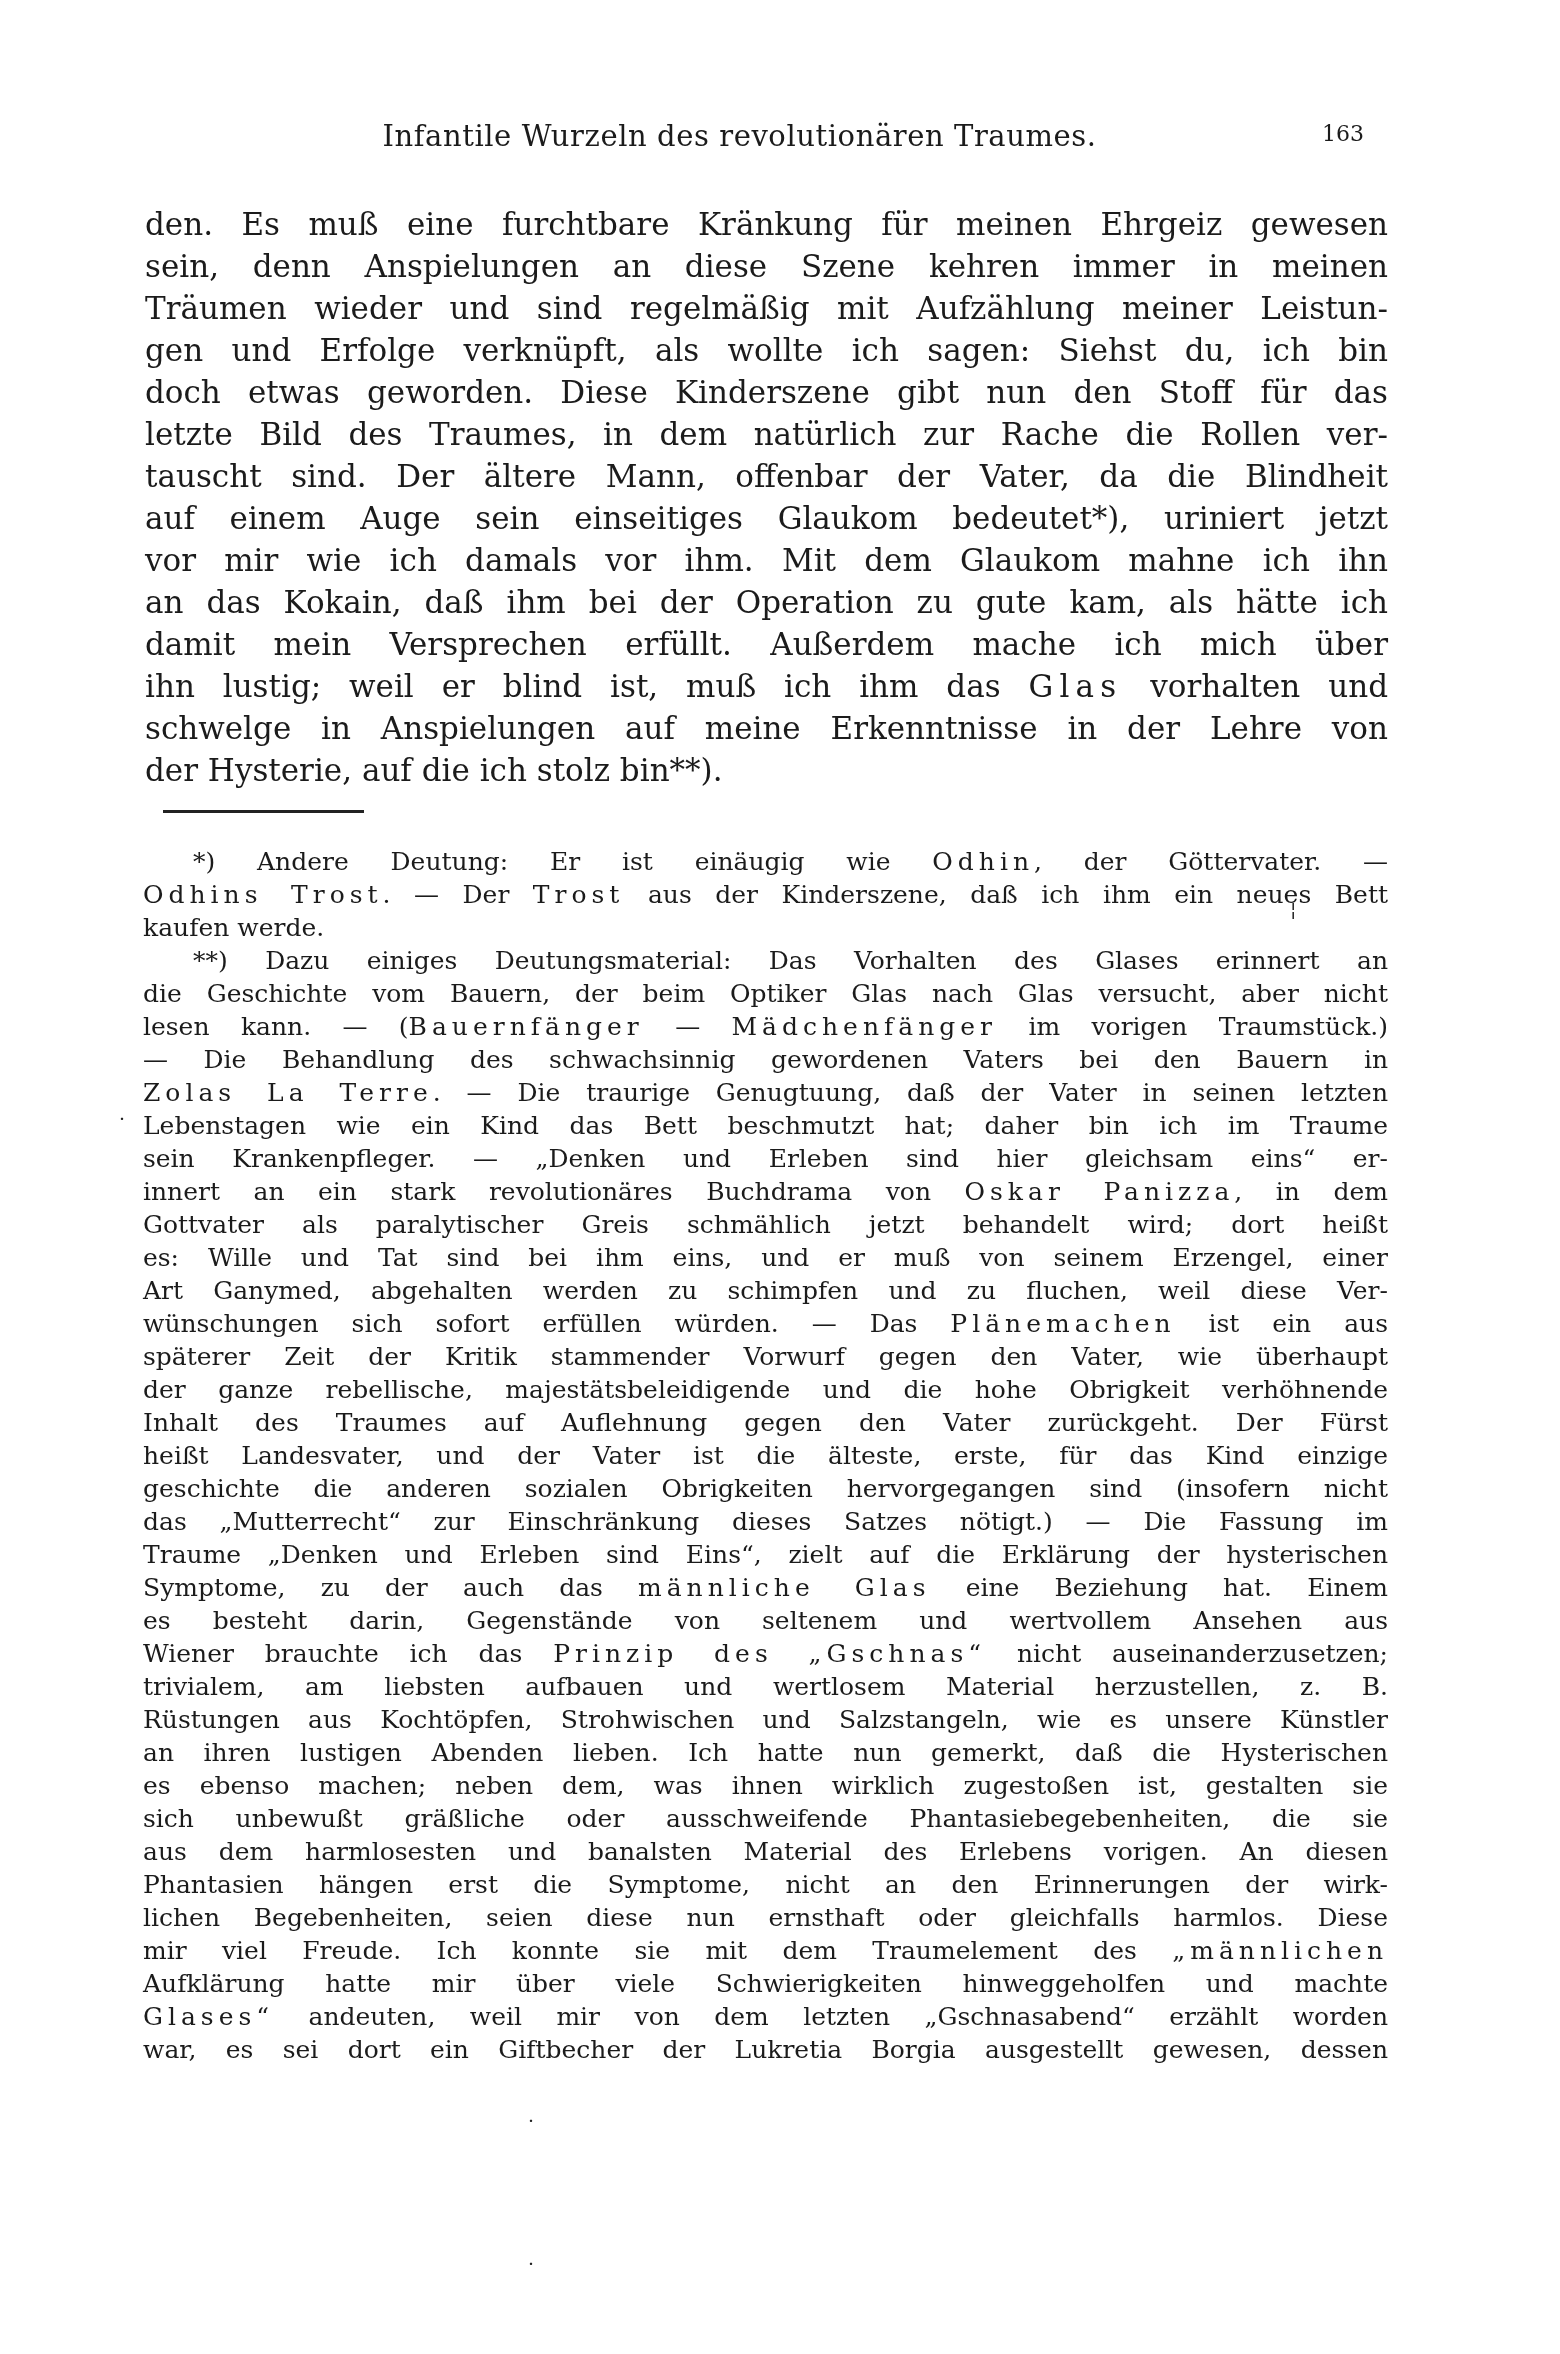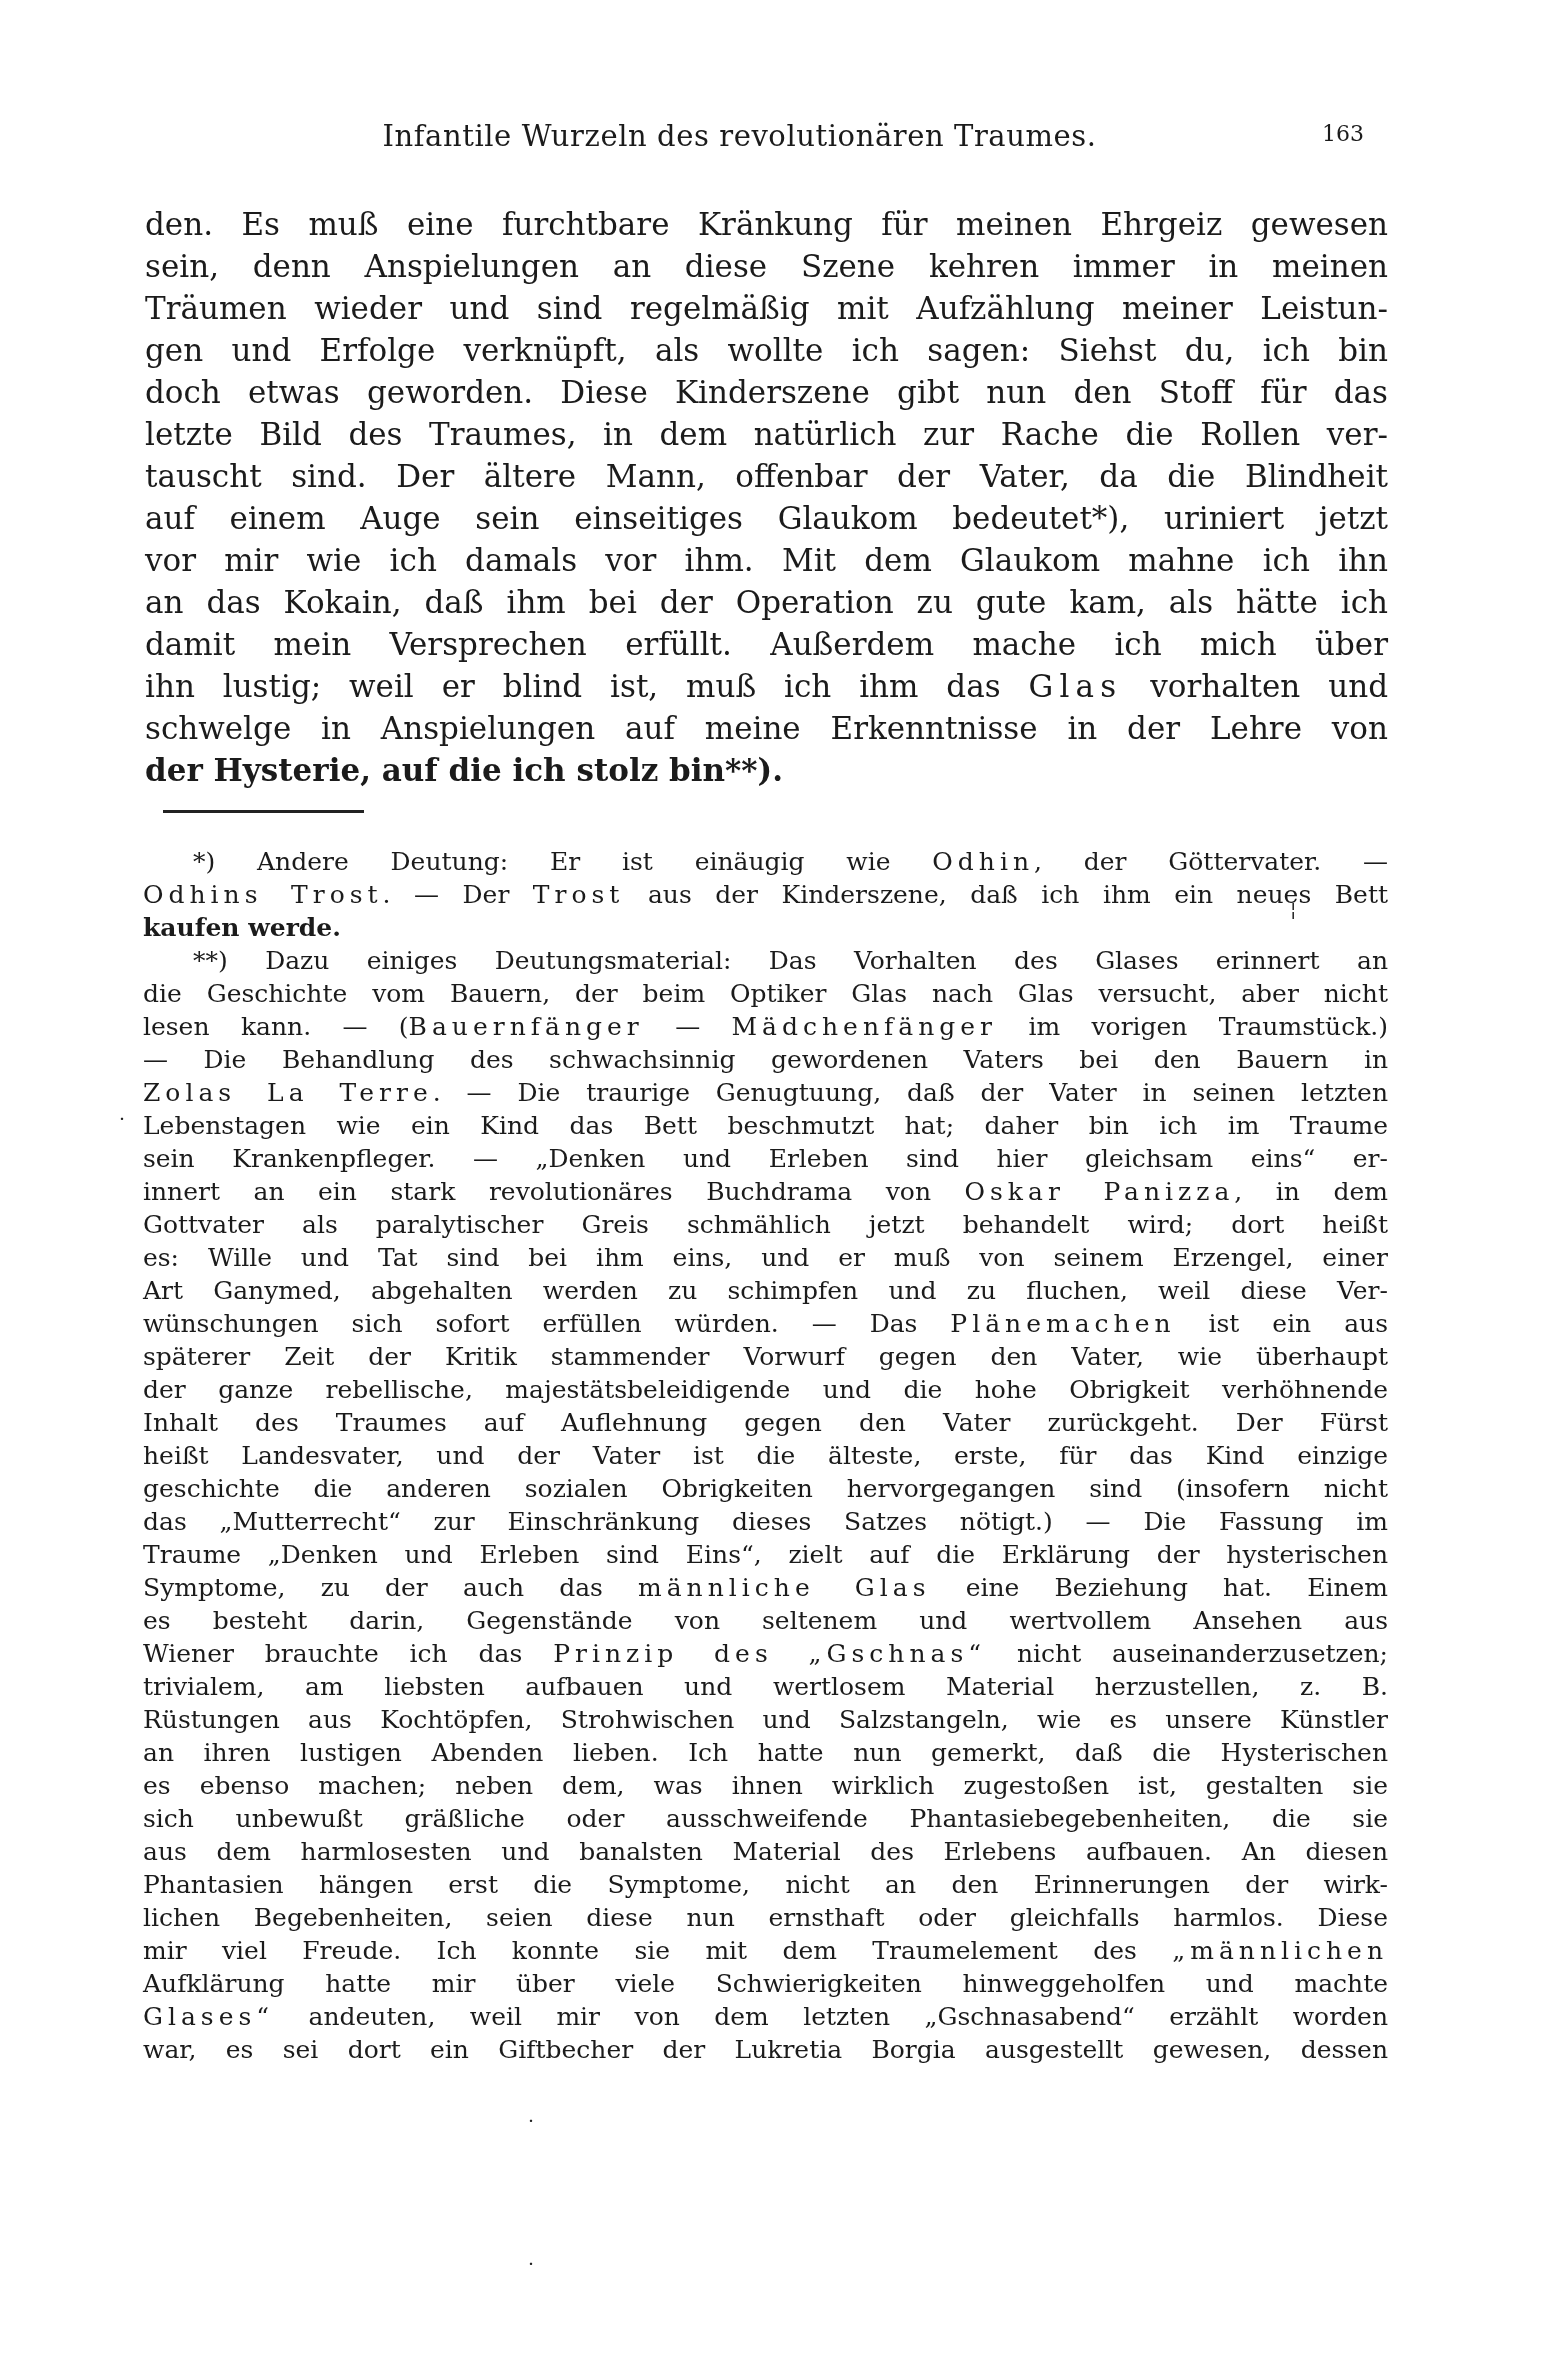--- a/index.html
+++ b/index.html
@@ -40,21 +40,21 @@
     position: absolute; left: 143px; top: 845px; width: 1245px;
     font-size: 25px;
   }
   .footnotes .line { height: 33px; line-height: 33px; }
 
   .line {
     white-space: nowrap;
     text-align: justify;
     text-align-last: justify;
   }
-  .line.last { text-align-last: left; font-weight: bold; }
+  .line.last { text-align-last: left; }
   .line.indent { text-indent: 50px; }
 
   .sp { letter-spacing: 0.20em; }
 
   .artifact {
     position: absolute; font-size: 19px; line-height: 19px;
     color: #222;
   }
 </style>
 </head>
@@ -110,21 +110,21 @@
       <div class="line">das „Mutterrecht“ zur Einschränkung dieses Satzes nötigt.) — Die Fassung im</div>
       <div class="line">Traume „Denken und Erleben sind Eins“, zielt auf die Erklärung der hysterischen</div>
       <div class="line">Symptome, zu der auch das <span class="sp">männliche Glas</span> eine Beziehung hat.  Einem</div>
       <div class="line">es besteht darin, Gegenstände von seltenem und wertvollem Ansehen aus</div>
       <div class="line">Wiener brauchte ich das <span class="sp">Prinzip des „Gschnas“</span> nicht auseinanderzusetzen;</div>
       <div class="line">trivialem, am liebsten aufbauen und wertlosem Material herzustellen, z. B.</div>
       <div class="line">Rüstungen aus Kochtöpfen, Strohwischen und Salzstangeln, wie es unsere Künstler</div>
       <div class="line">an ihren lustigen Abenden lieben.  Ich hatte nun gemerkt, daß die Hysterischen</div>
       <div class="line">es ebenso machen; neben dem, was ihnen wirklich zugestoßen ist, gestalten sie</div>
       <div class="line">sich unbewußt gräßliche oder ausschweifende Phantasiebegebenheiten, die sie</div>
-      <div class="line">aus dem harmlosesten und banalsten Material des Erlebens aufbauen.  An diesen</div>
+      <div class="line">aus dem harmlosesten und banalsten Material des Erlebens vorigen.  An diesen</div>
       <div class="line">Phantasien hängen erst die Symptome, nicht an den Erinnerungen der wirk-</div>
       <div class="line">lichen Begebenheiten, seien diese nun ernsthaft oder gleichfalls harmlos.  Diese</div>
       <div class="line">mir viel Freude.  Ich konnte sie mit dem Traumelement des <span class="sp">„männlichen</span></div>
       <div class="line">Aufklärung hatte mir über viele Schwierigkeiten hinweggeholfen und machte</div>
       <div class="line"><span class="sp">Glases“</span> andeuten, weil mir von dem letzten „Gschnasabend“ erzählt worden</div>
       <div class="line">war, es sei dort ein Giftbecher der Lukretia Borgia ausgestellt gewesen, dessen</div>
     </div>
 
   <div>
       <span class="artifact" style="left: 1290px; top: 900px;">¦</span>

